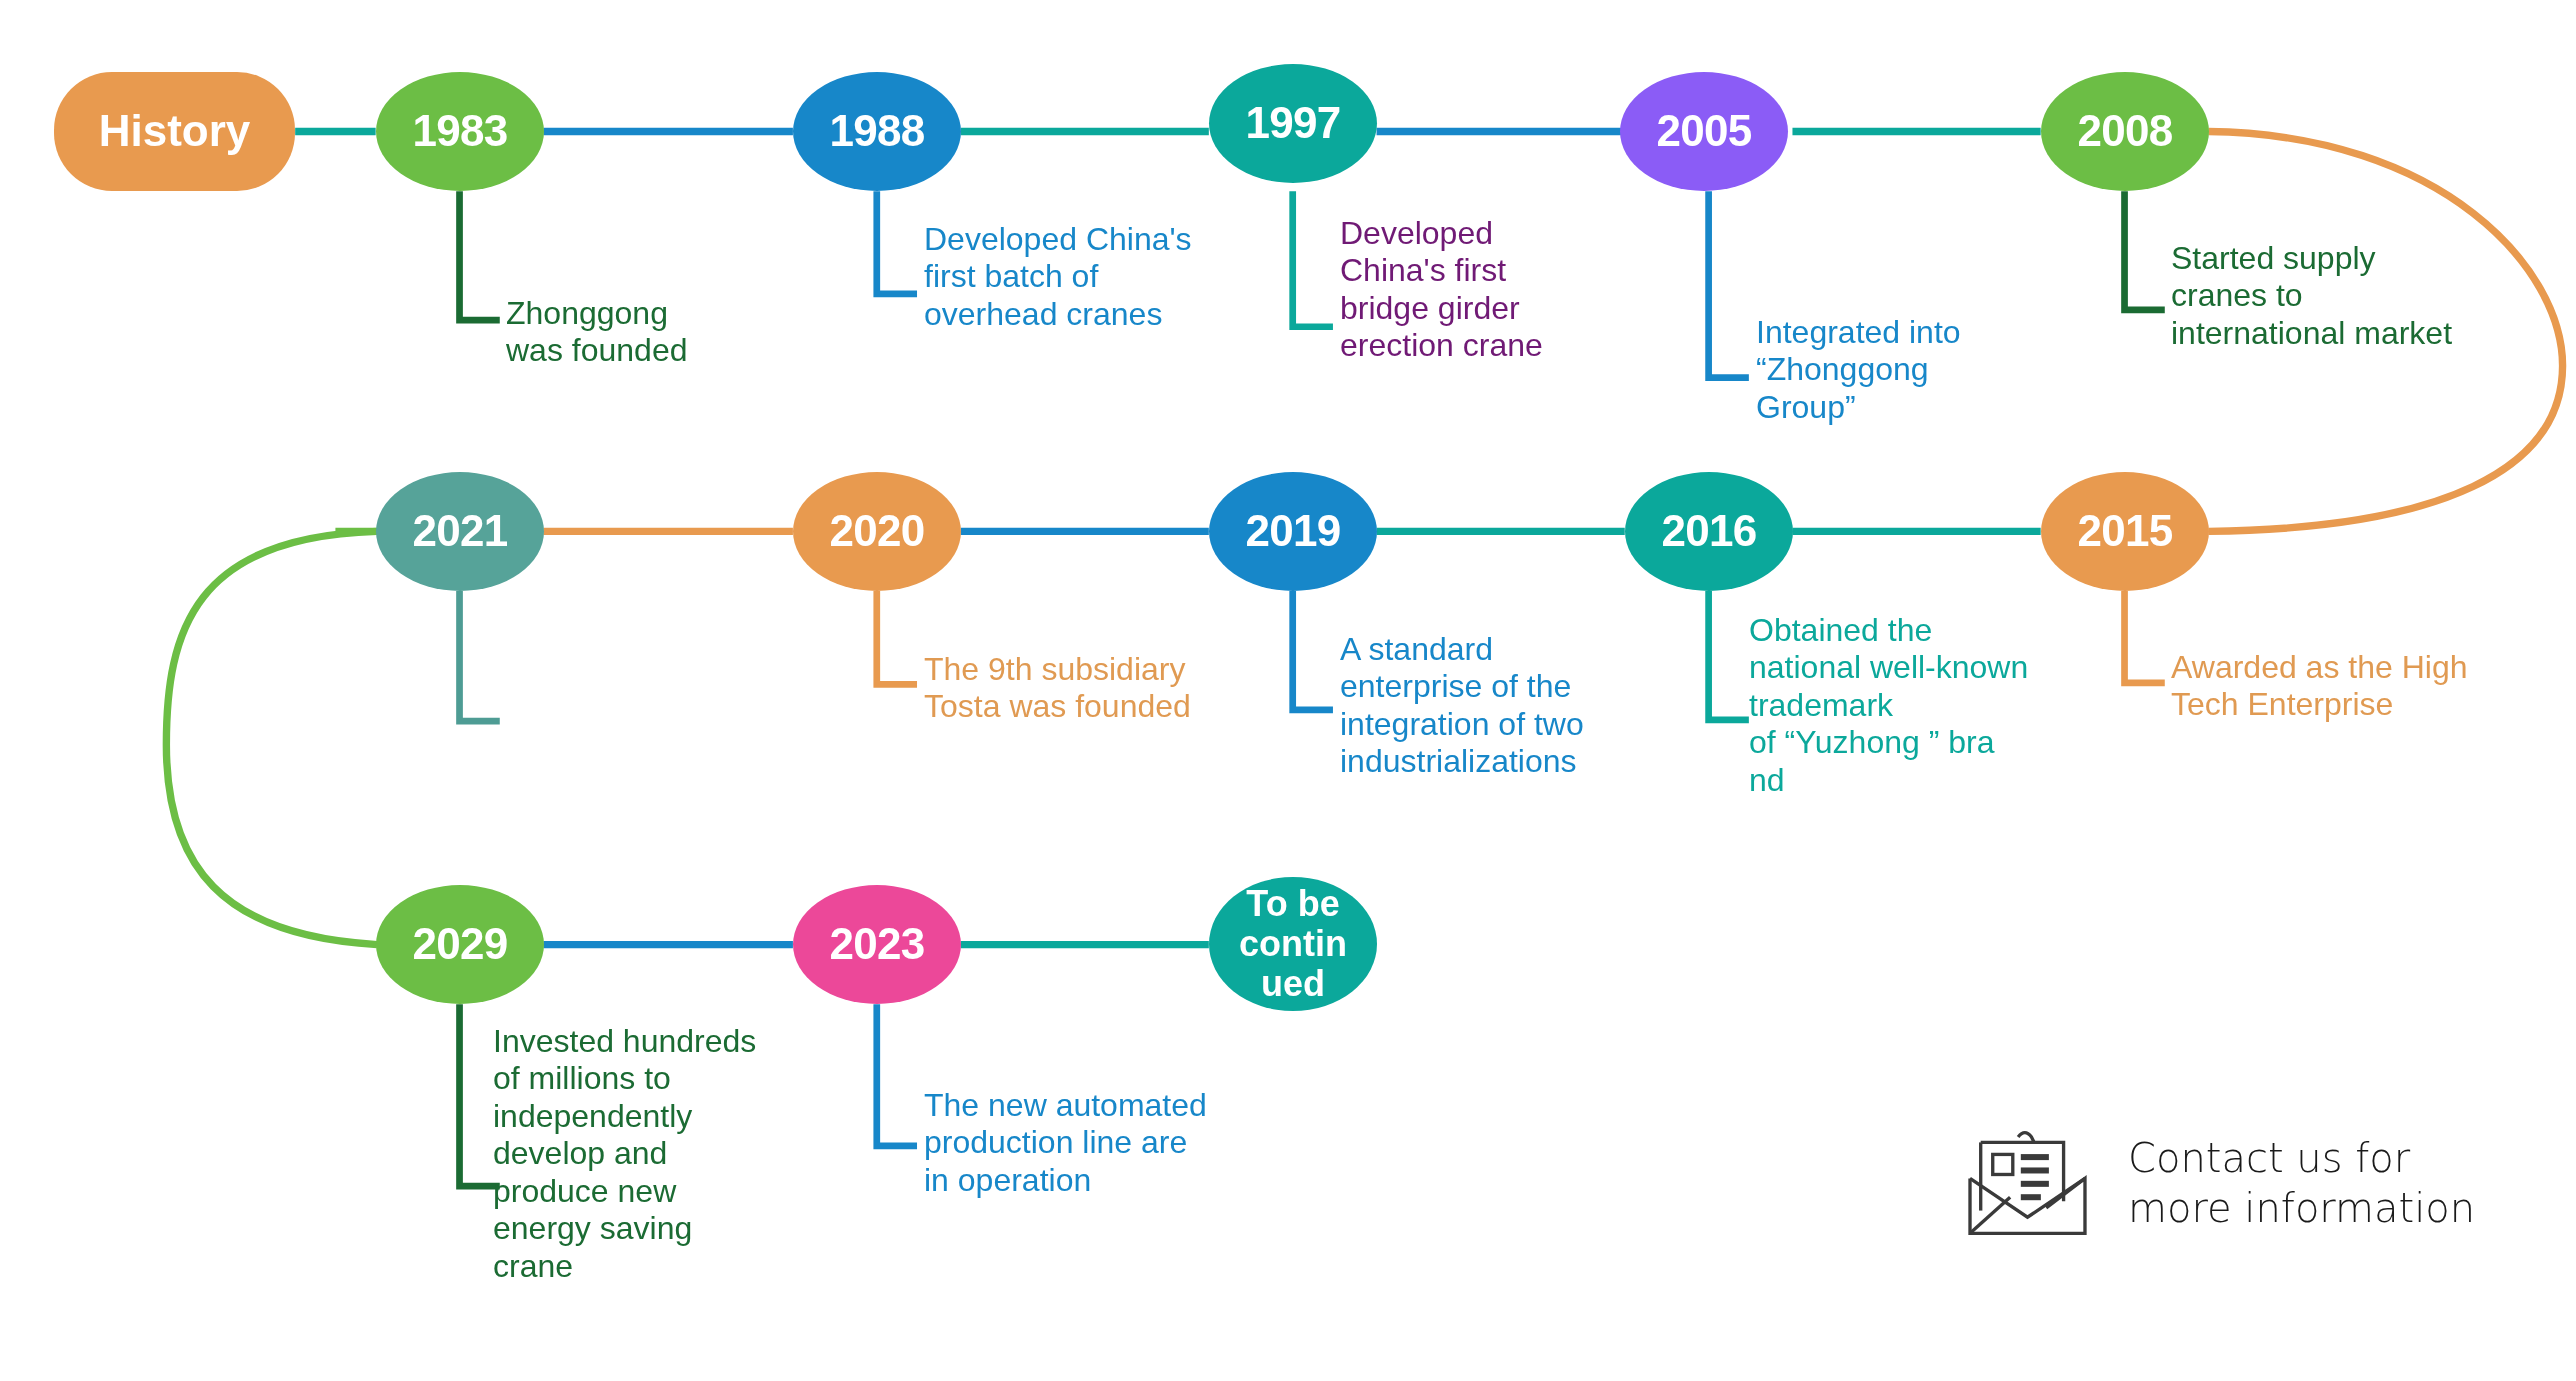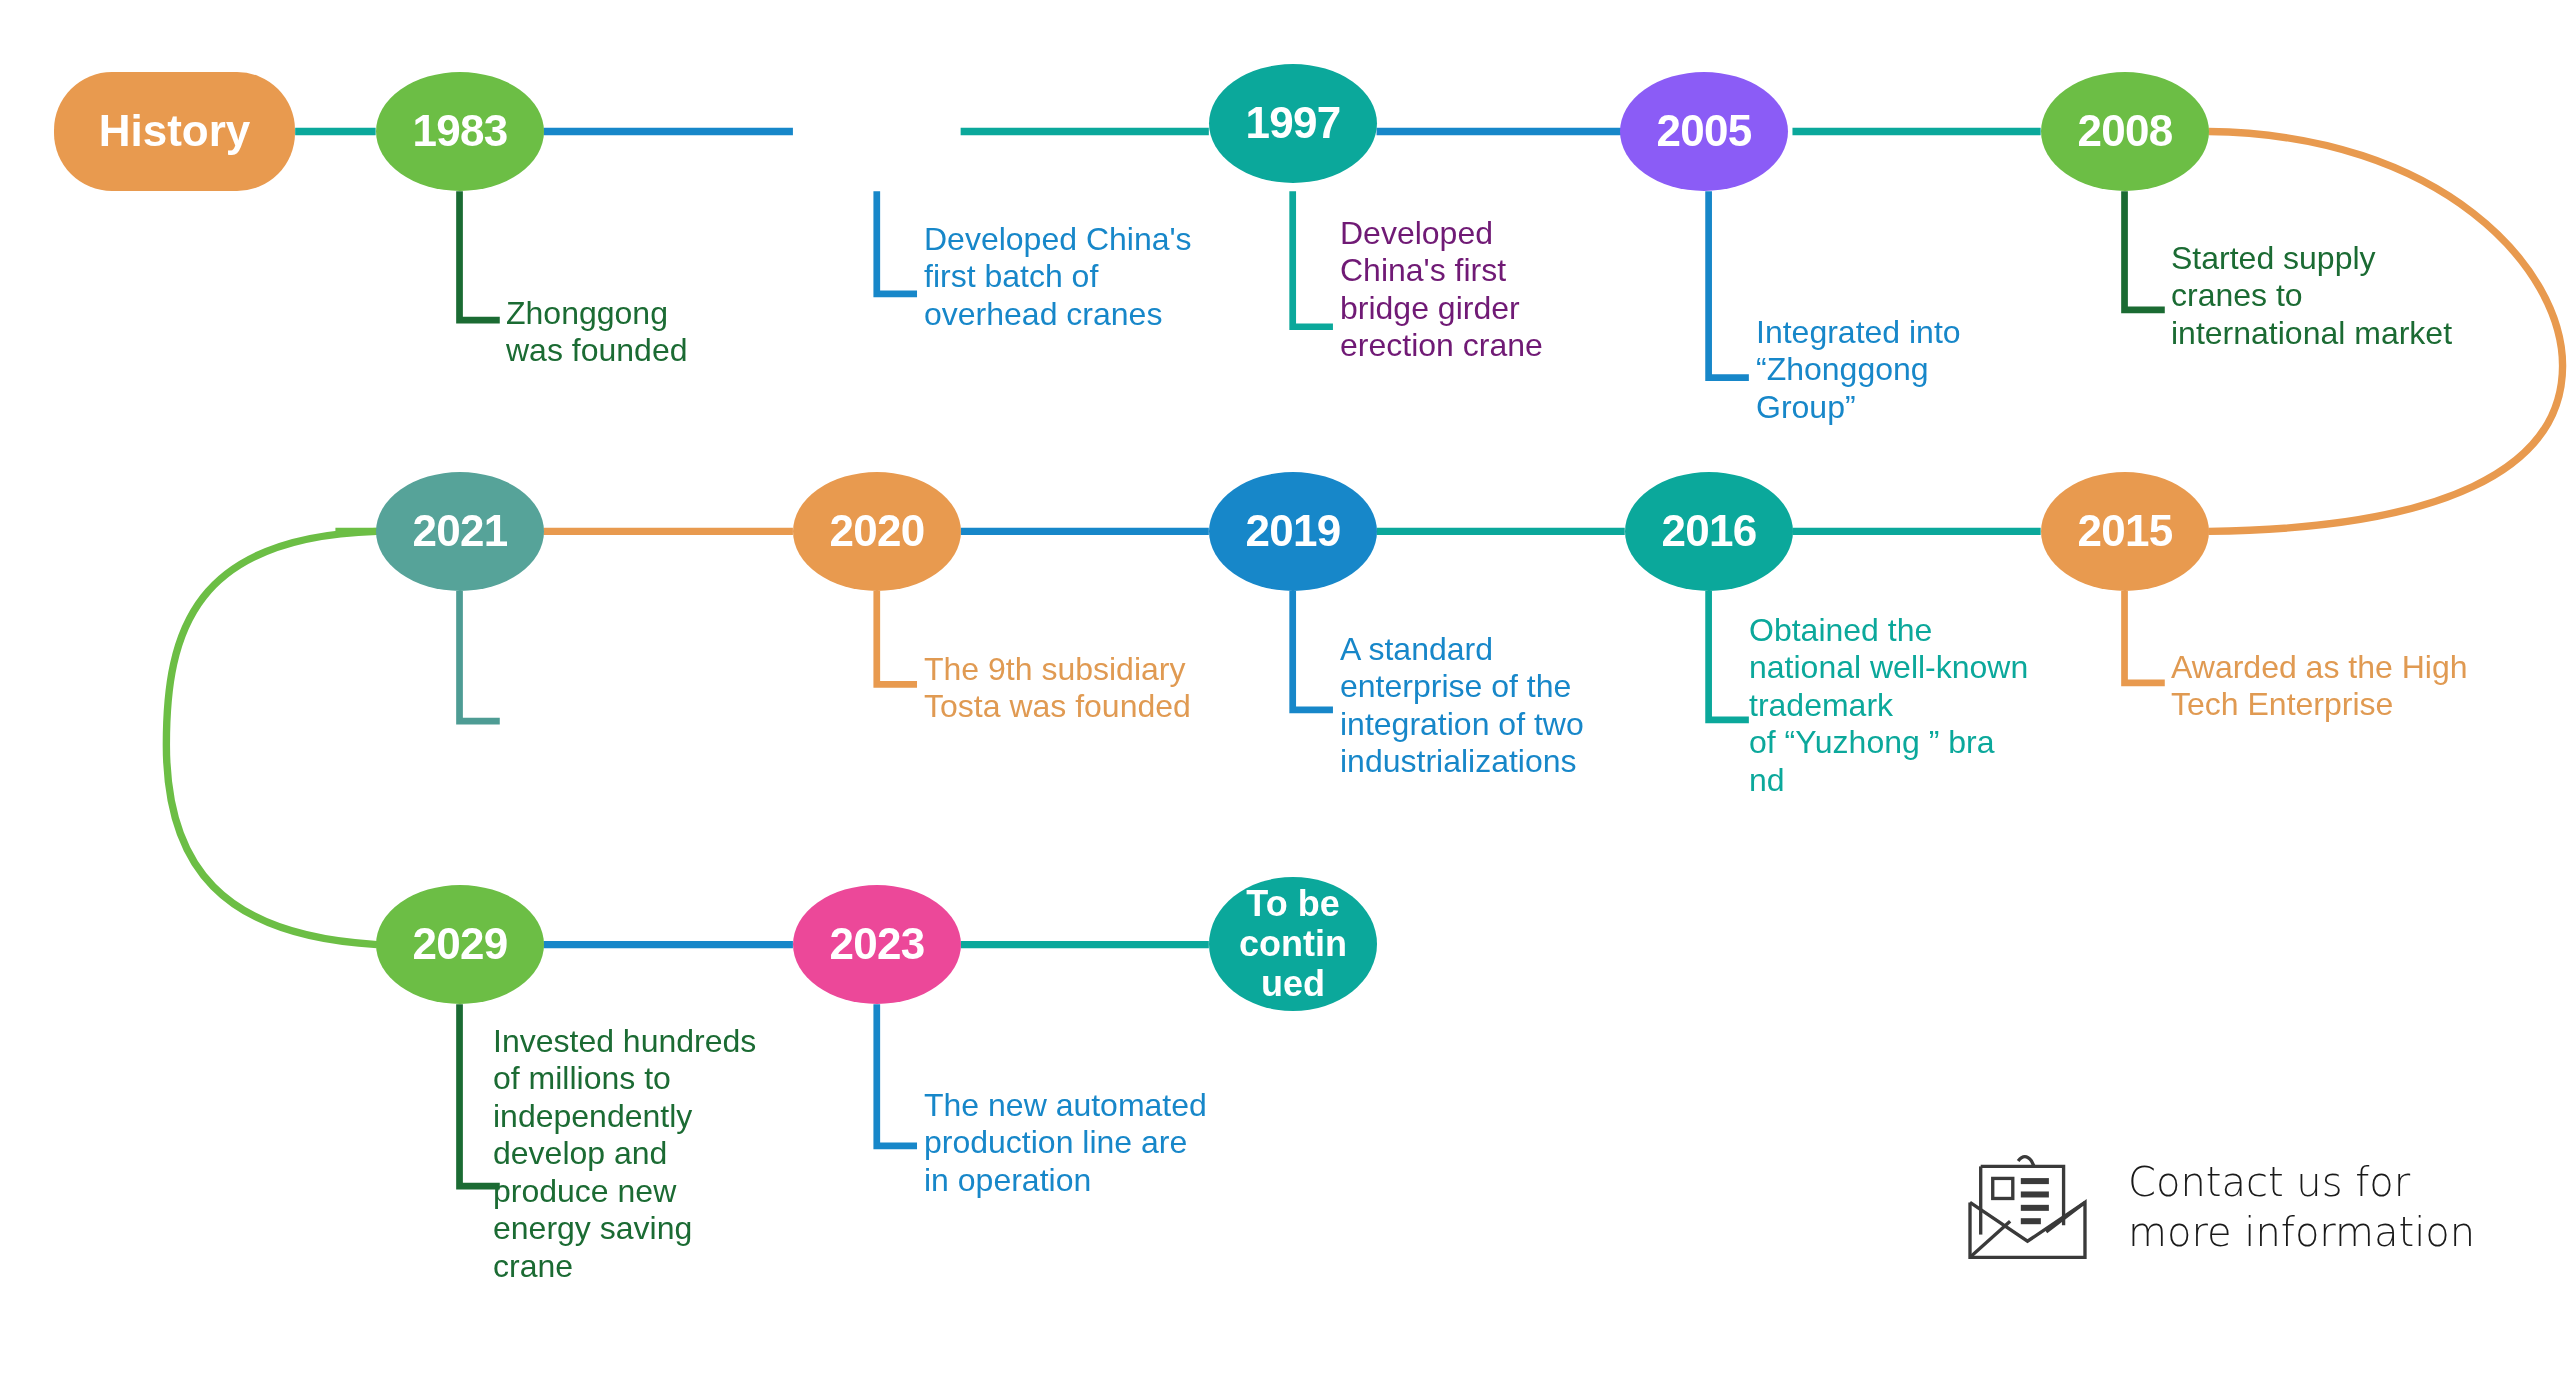--- a/index.html
+++ b/index.html
@@ -96,20 +96,23 @@
     <path d="M1307,1497 L1307,1708 L1367,1708" stroke="#1787C9" stroke-width="10" fill="none"></path>
   </svg>
 
   <div class="node pill" style="left:54px;  top:72px;  background:#E89A4F;">
     <span>History</span>
   </div>
 
   <div class="node year" style="left:376px; top:72px; background:#6CBE45;">
     <span>1983</span>
   </div>
+  <div class="node year" style="left:793px; top:72px; background:#1787C9;">
+    <span>1988</span>
+  </div>
   <div class="node year" style="left:1209px; top:64px; background:#0BA89B;">
     <span>1997</span>
   </div>
   <div class="node year" style="left:1620px; top:72px; background:#8b5cf6;">
     <span>2005</span>
   </div>
   <div class="node year" style="left:2041px; top:72px; background:#6CBE45;">
     <span>2008</span>
   </div>
 
@@ -184,21 +187,21 @@
 independently
 develop and
 produce new
 energy saving
 crane</div>
 
   <div class="note" style="left:924px; top:1087px; color:#1787C9;">The new automated
 production line are
 in operation</div>
 
-  <div id="contact" style="left:1966px; top:1146px;">
+  <div id="contact" style="left:1966px; top:1122px;">
     <span style="flex:0 0 auto;">
       <svg width="127" height="121" viewBox="0 0 190 180" xmlns="http://www.w3.org/2000/svg">
         <g fill="none" stroke="#3A3A3A" stroke-width="5">
 
           <path d="M78,22 q10,-13 20,0 l4,8"></path>
 
           <path d="M22,30 L146,30 L146,118"></path>
           <path d="M22,30 L22,132"></path>
 
           <rect x="40" y="48" width="30" height="30"></rect>

